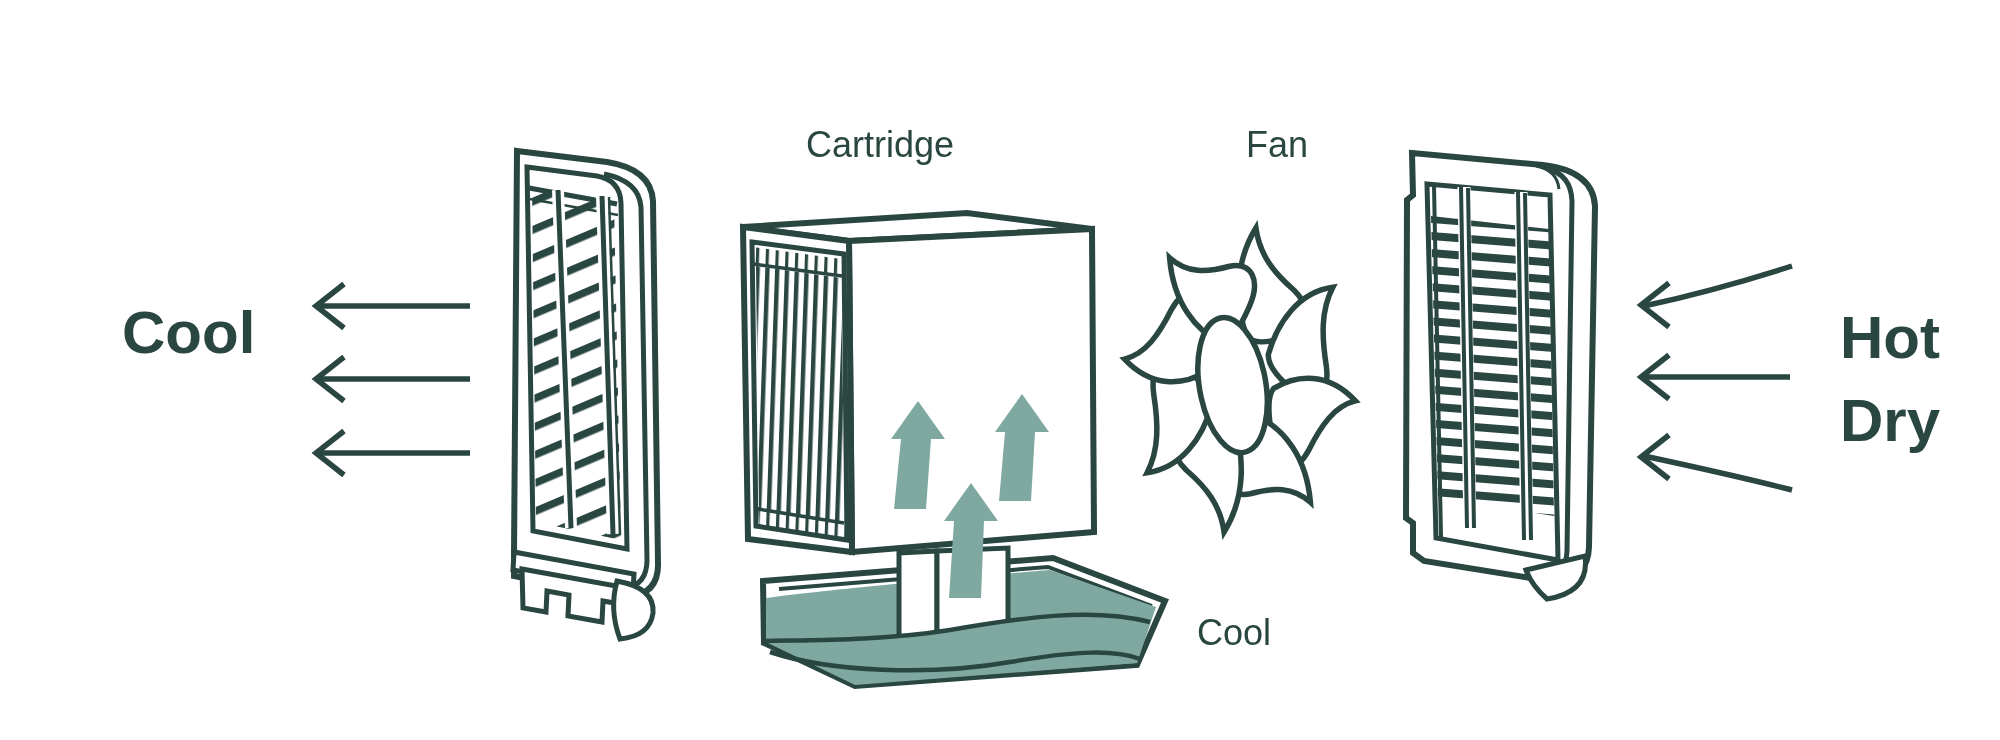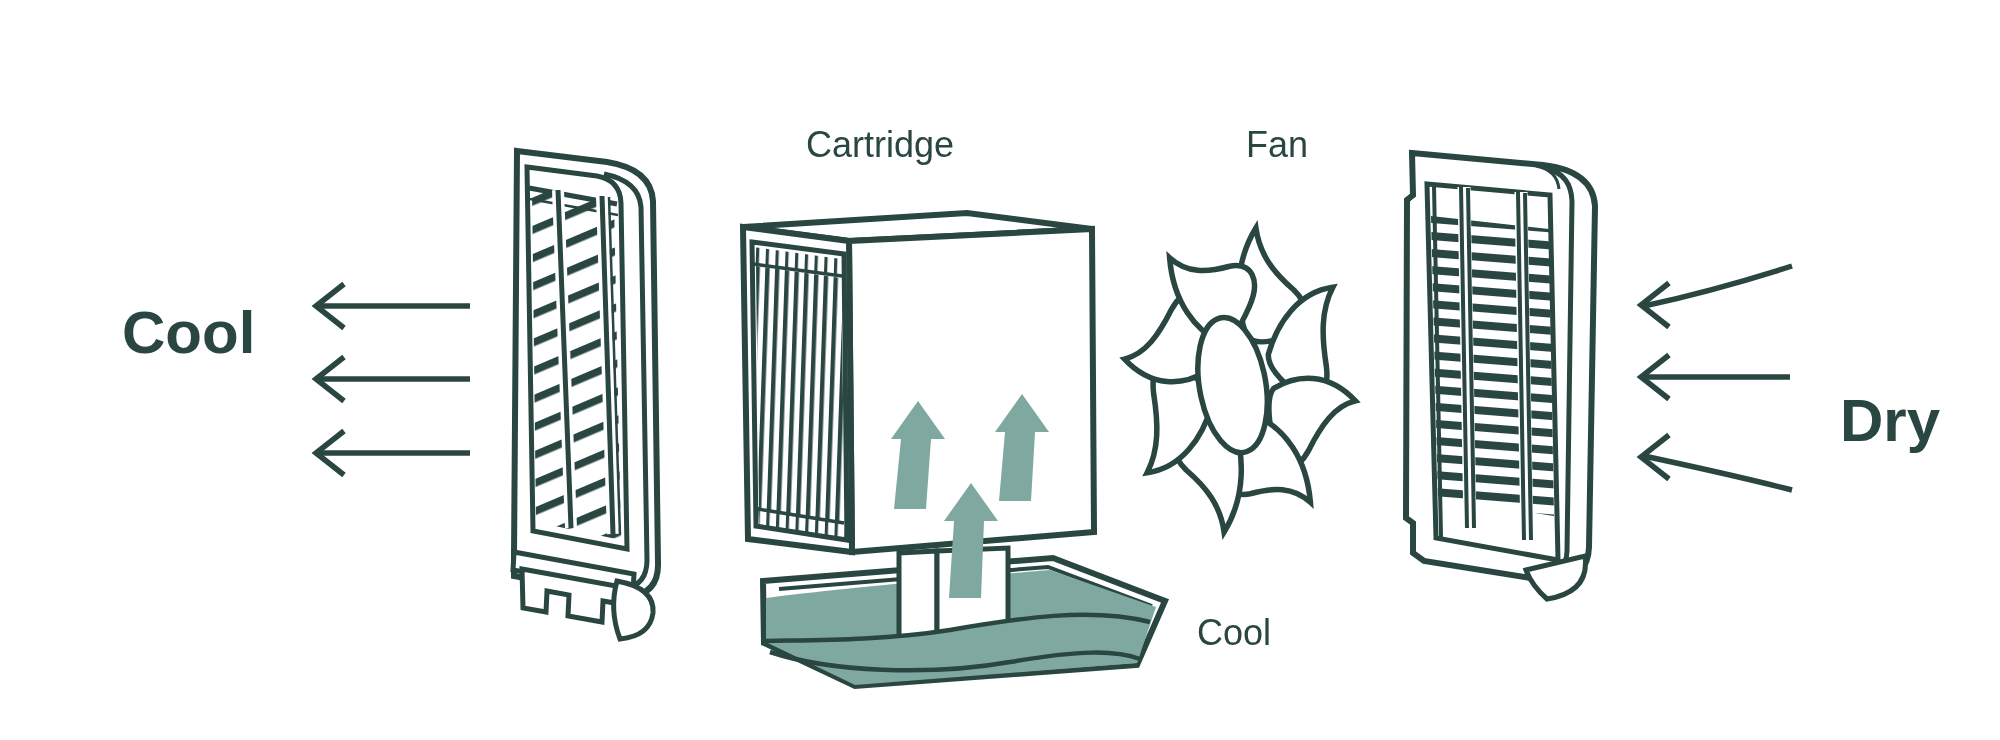--- a/index.html
+++ b/index.html
@@ -160,15 +160,16 @@
       <path class="ink" d="M 1792,490 C 1745,478 1700,468 1644,456"></path>
       <polyline class="ink" points="1669,435 1641,457 1669,479"></polyline>
     </g>
   </g>
 </svg>
 
 <div class="lbl b" style="left:122px;top:303px">Cool</div>
 <div class="lbl r" style="left:806px;top:127px">Cartridge</div>
 <div class="lbl r" style="left:1246px;top:127px">Fan</div>
 <div class="lbl r" style="left:1197px;top:615px">Cool</div>
+<div class="lbl b" style="left:1840px;top:308px">Hot</div>
 <div class="lbl b" style="left:1840px;top:391px">Dry</div>
 
 </div>
 
 </body></html>

